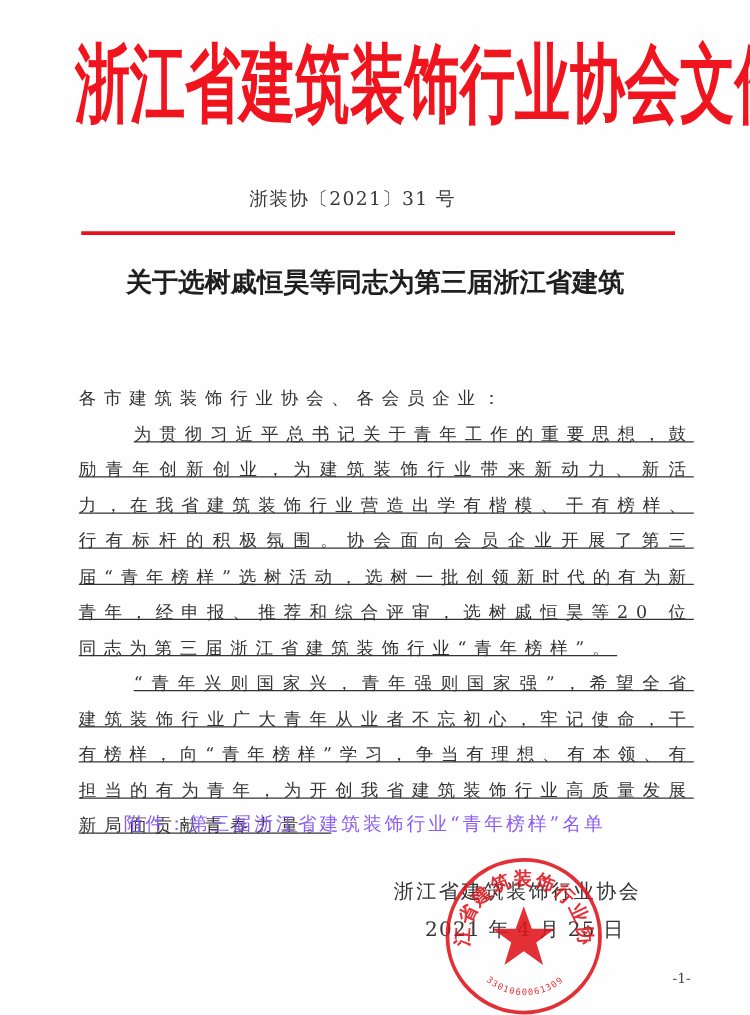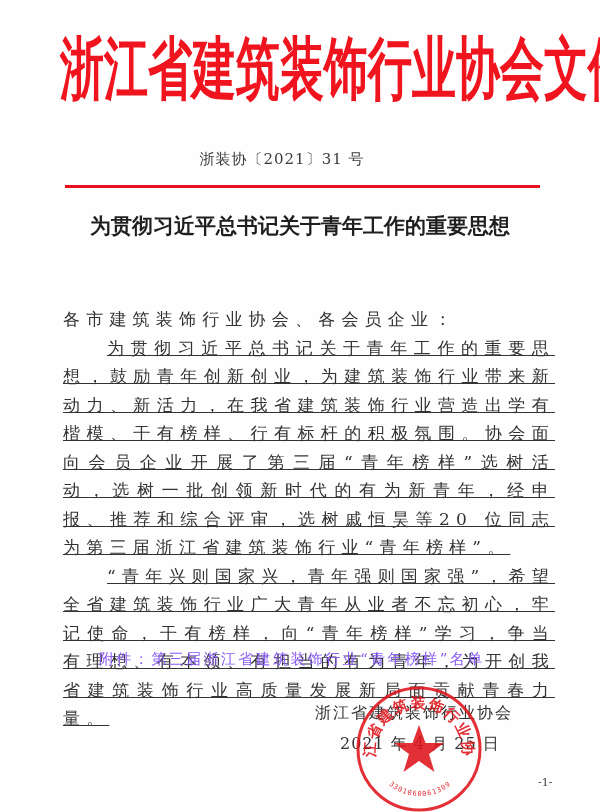--- a/index.html
+++ b/index.html
@@ -69,21 +69,21 @@
       font-weight: bold;
       font-size: 21px;
       line-height: 33px;
       color: #1f1f1f;
     }
     .body {
       position: absolute;
       left: 63px;
       top: 305px;
       width: 492px;
-      font-size: 17px;
+      font-size: 14px;
       line-height: 28.5px;
       color: #333;
       letter-spacing: 6.2px;
       text-align: justify;
     }
     .body p {
       margin: 0;
     }
     .body .indent {
       text-indent: 44px;
@@ -151,21 +151,21 @@
     <span>会</span>
     <span>文</span>
     <span>件</span>
   </div>
 
   <div class="doc-number">浙装协〔2021〕31 号</div>
 
   <div class="red-rule"></div>
 
   <div class="title">
-    <div>为贯彻习近平总书记关于青年工作的重要思想</div>
+    <div>关于选树戚恒昊等同志为第三届浙江省建筑</div>
   </div>
 
   <div class="body">
     <p>各市建筑装饰行业协会、各会员企业：</p>
     <p class="indent">为贯彻习近平总书记关于青年工作的重要思想，鼓励青年创新创业，为建筑装饰行业带来新动力、新活力，在我省建筑装饰行业营造出学有楷模、干有榜样、行有标杆的积极氛围。协会面向会员企业开展了第三届“青年榜样”选树活动，选树一批创领新时代的有为新青年，经申报、推荐和综合评审，选树戚恒昊等20 位同志为第三届浙江省建筑装饰行业“青年榜样”。</p>
     <p class="indent">“青年兴则国家兴，青年强则国家强”，希望全省建筑装饰行业广大青年从业者不忘初心，牢记使命，干有榜样，向“青年榜样”学习，争当有理想、有本领、有担当的有为青年，为开创我省建筑装饰行业高质量发展新局面贡献青春力量。</p>
   </div>
 
   <div class="attachment">附件：第三届浙江省建筑装饰行业“青年榜样”名单</div>
 

